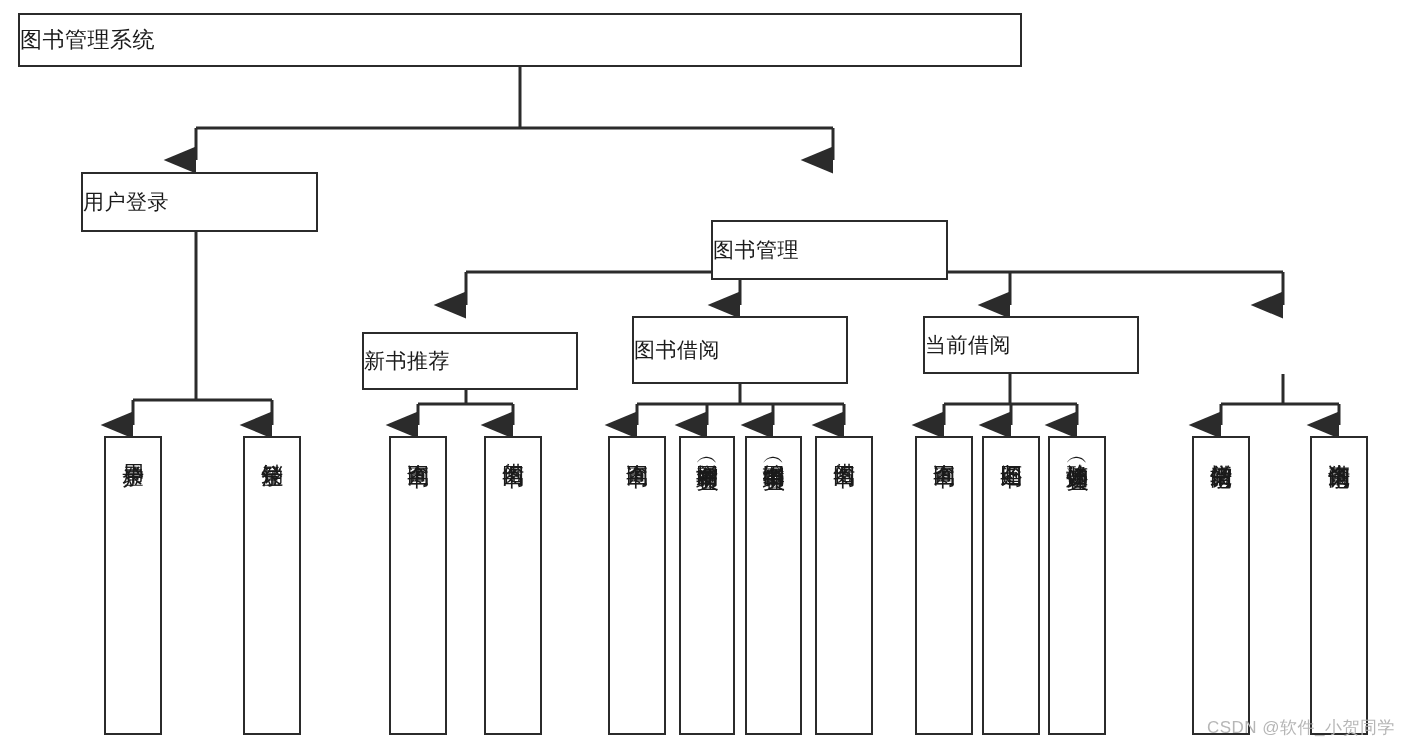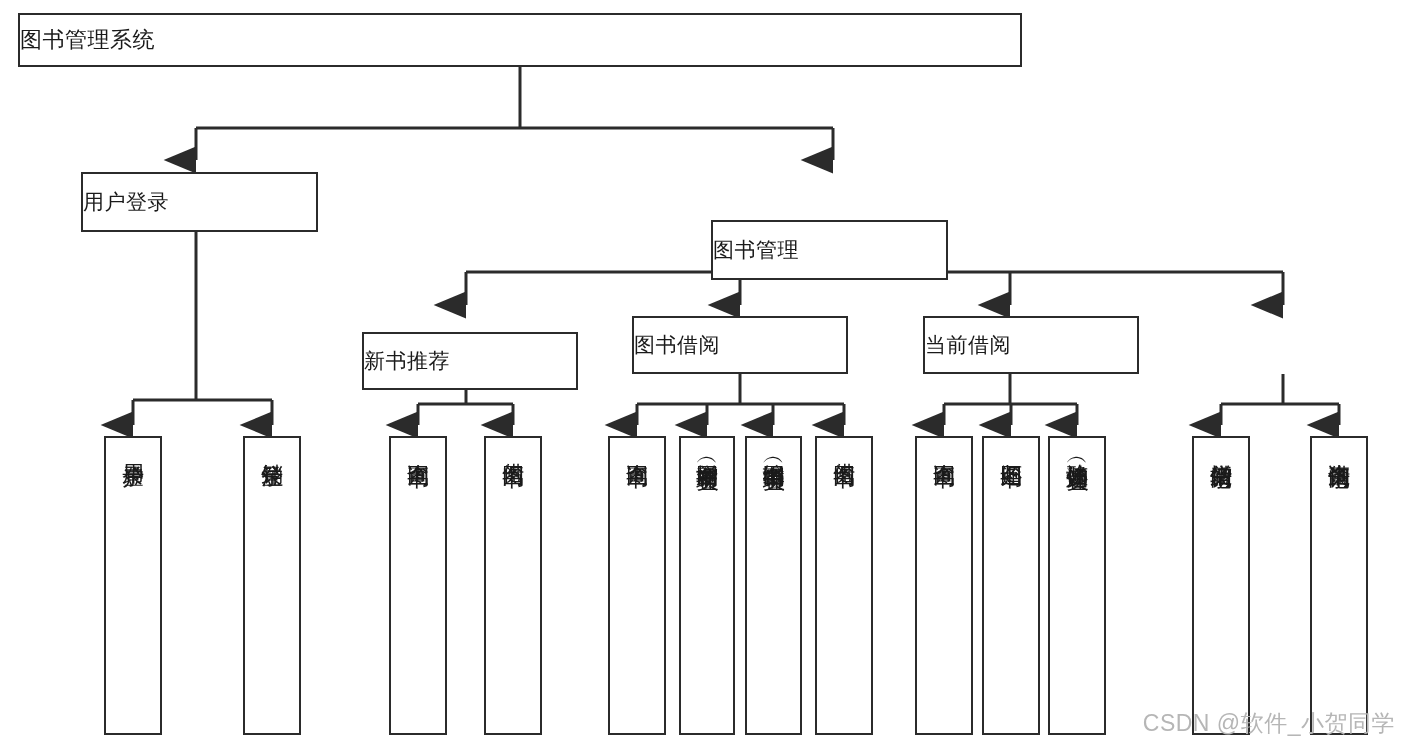--- a/index.html
+++ b/index.html
@@ -68,21 +68,21 @@
     width: 1405px;
     height: 747px;
     z-index: 1;
   }
   #watermark {
     position: absolute;
     right: 10px;
     bottom: 8px;
     z-index: 9;
     color: #b6b6b6;
-    font-size: 23px;
+    font-size: 17px;
     letter-spacing: 0.5px;
     white-space: nowrap;
     pointer-events: none;
   }
 </style>
 </head>
 <body>
 
 <div id="diagram-canvas">
 
@@ -147,21 +147,21 @@
   <div class="node horiz" style="left:81px; top:172px; width:237px; height:60px;">
     <span class="label">用户登录</span>
   </div>
   <div class="node horiz" style="left:711px; top:172px; width:237px; height:60px;margin-top:48px;">
     <span class="label">图书管理</span>
   </div>
 
   <div class="node horiz" style="left:362px; top:316px; width:216px; height:58px;margin-top:16px;">
     <span class="label">新书推荐</span>
   </div>
-  <div class="node horiz" style="left:632px; top:316px; width:216px; height:58px;">
+  <div class="node horiz" style="left:632px; top:316px; width:216px; height:68px;">
     <span class="label">图书借阅</span>
   </div>
   <div class="node horiz" style="left:903px; top:316px; width:216px; height:58px;margin-left:20px;">
     <span class="label">当前借阅</span>
   </div>
 
   <div class="node vert" style="left:104px; top:436px; width:58px; height:299px;">
     <span class="label">用户登录</span>
   </div>
   <div class="node vert" style="left:243px; top:436px; width:58px; height:299px;">

